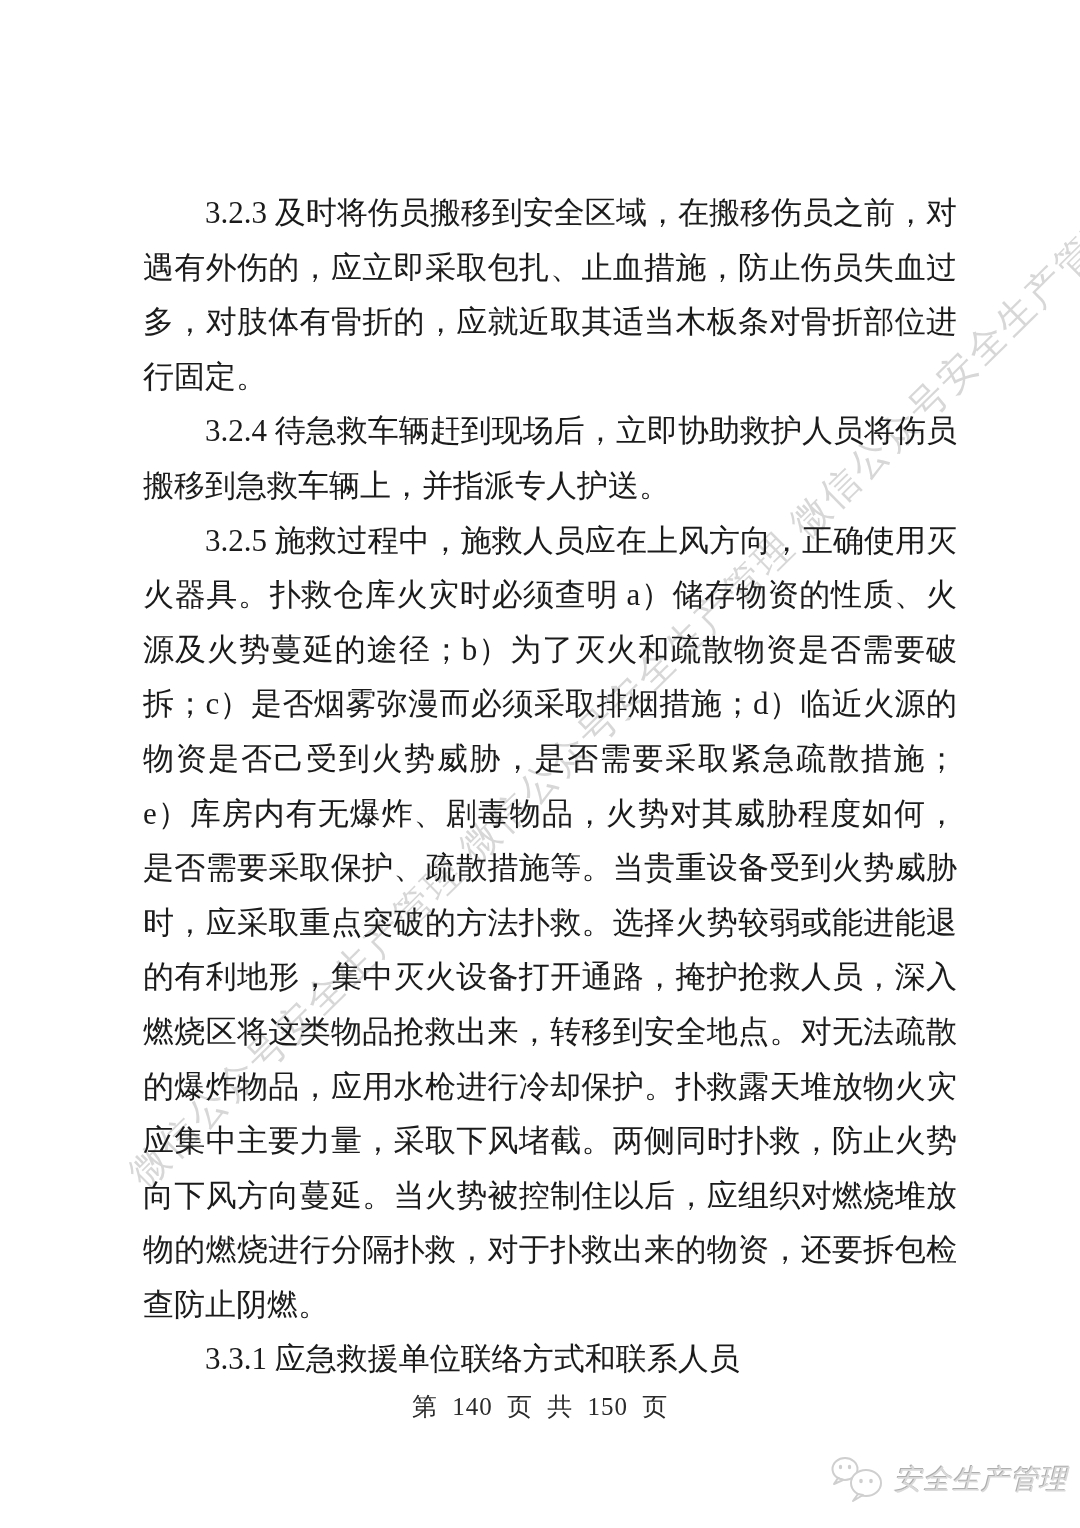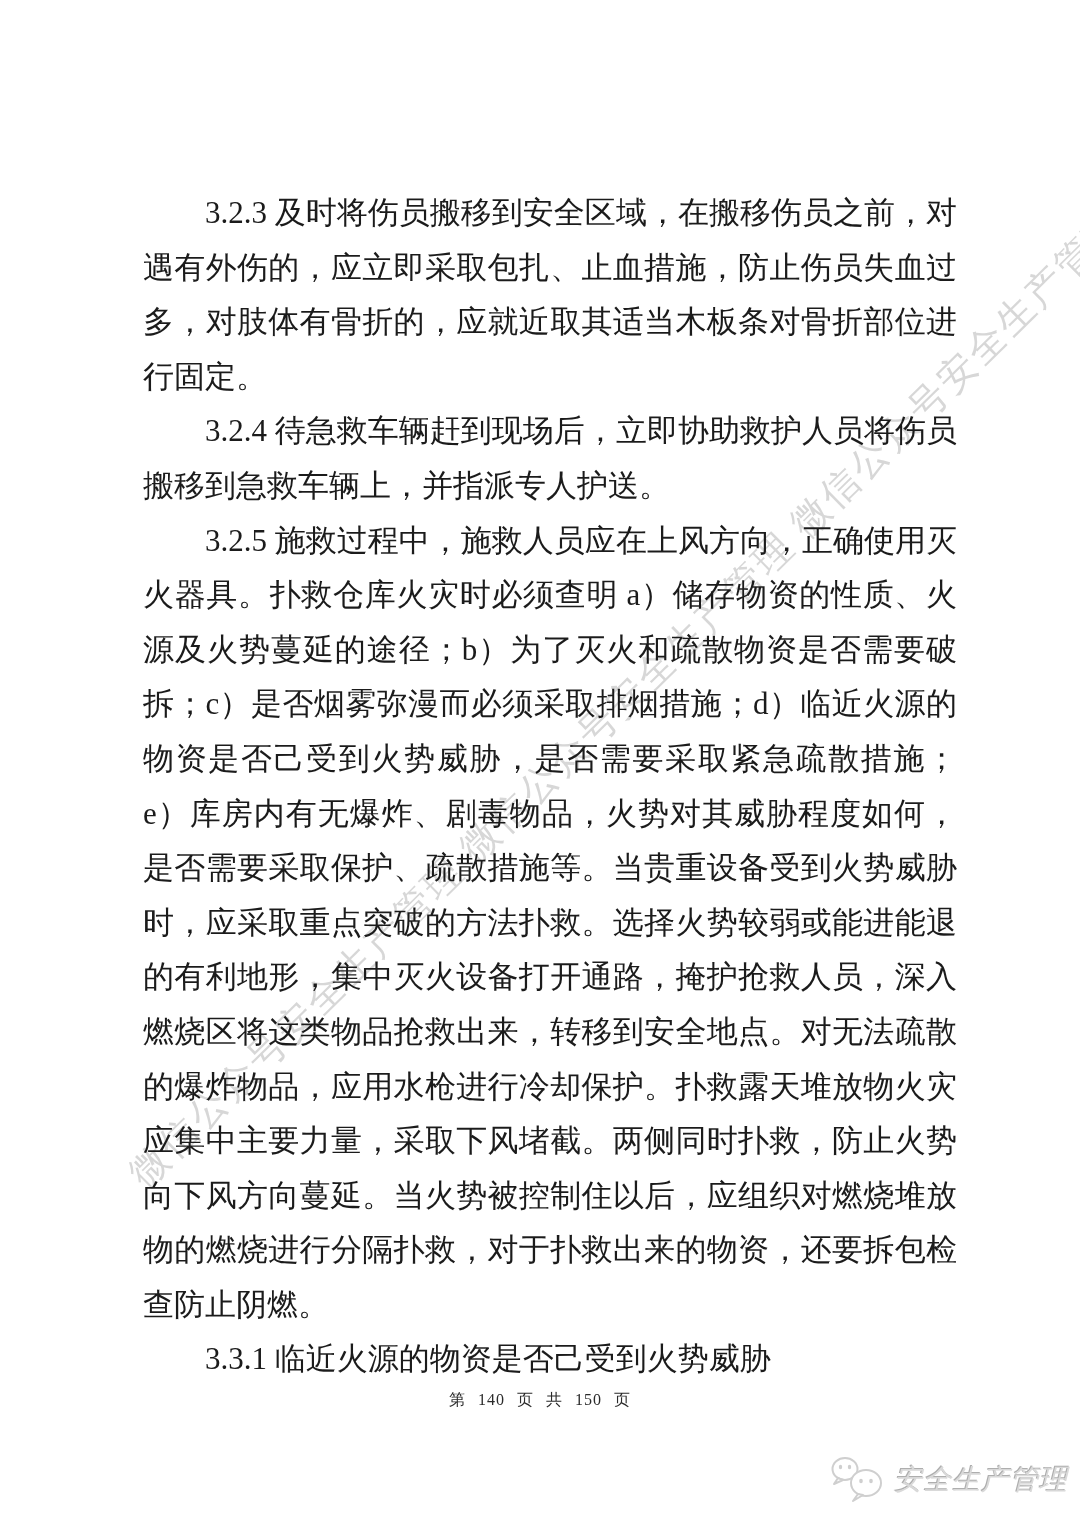--- a/index.html
+++ b/index.html
@@ -48,21 +48,21 @@
     text-align: justify;
     text-justify: inter-ideograph;
   }
   
   .footer {
     position: absolute;
     left: 0;
     top: 1390px;
     width: 1080px;
     text-align: center;
-    font-size: 16px;
+    font-size: 25px;
     word-spacing: 7px;
     letter-spacing: 1px;
     color: #2a2a2a;
   }
   
   .brand {
     position: absolute;
     left: 828px;
     top: 1455px;
     display: flex;
@@ -88,21 +88,21 @@
 <body>
 
 <div class="page">
 
   <div class="watermark">微信公众号安全生产管理  微信公众号安全生产管理  微信公众号安全生产管理</div>
 
   <div class="doc-body">
     <p>3.2.3 及时将伤员搬移到安全区域，在搬移伤员之前，对遇有外伤的，应立即采取包扎、止血措施，防止伤员失血过多，对肢体有骨折的，应就近取其适当木板条对骨折部位进行固定。</p>
     <p>3.2.4 待急救车辆赶到现场后，立即协助救护人员将伤员搬移到急救车辆上，并指派专人护送。</p>
     <p>3.2.5 施救过程中，施救人员应在上风方向，正确使用灭火器具。扑救仓库火灾时必须查明 a）储存物资的性质、火源及火势蔓延的途径；b）为了灭火和疏散物资是否需要破拆；c）是否烟雾弥漫而必须采取排烟措施；d）临近火源的物资是否己受到火势威胁，是否需要采取紧急疏散措施；e）库房内有无爆炸、剧毒物品，火势对其威胁程度如何，是否需要采取保护、疏散措施等。当贵重设备受到火势威胁时，应采取重点突破的方法扑救。选择火势较弱或能进能退的有利地形，集中灭火设备打开通路，掩护抢救人员，深入燃烧区将这类物品抢救出来，转移到安全地点。对无法疏散的爆炸物品，应用水枪进行冷却保护。扑救露天堆放物火灾应集中主要力量，采取下风堵截。两侧同时扑救，防止火势向下风方向蔓延。当火势被控制住以后，应组织对燃烧堆放物的燃烧进行分隔扑救，对于扑救出来的物资，还要拆包检查防止阴燃。</p>
-    <p>3.3.1 临近火源的物资是否己受到火势威胁</p>
+    <p>3.3.1 应急救援单位联络方式和联系人员</p>
   </div>
 
   <div class="footer">第 140 页 共 150 页</div>
 
   <div class="brand">
     <svg class="brand-icon" viewBox="0 0 60 50" xmlns="http://www.w3.org/2000/svg">
 
       <g stroke="#cfcfcf" stroke-width="2" fill="#ffffff">
         <ellipse cx="17" cy="14" rx="12.5" ry="11"></ellipse>
         <path d="M10 23 L6 29 L15 25 Z" stroke-linejoin="round"></path>

